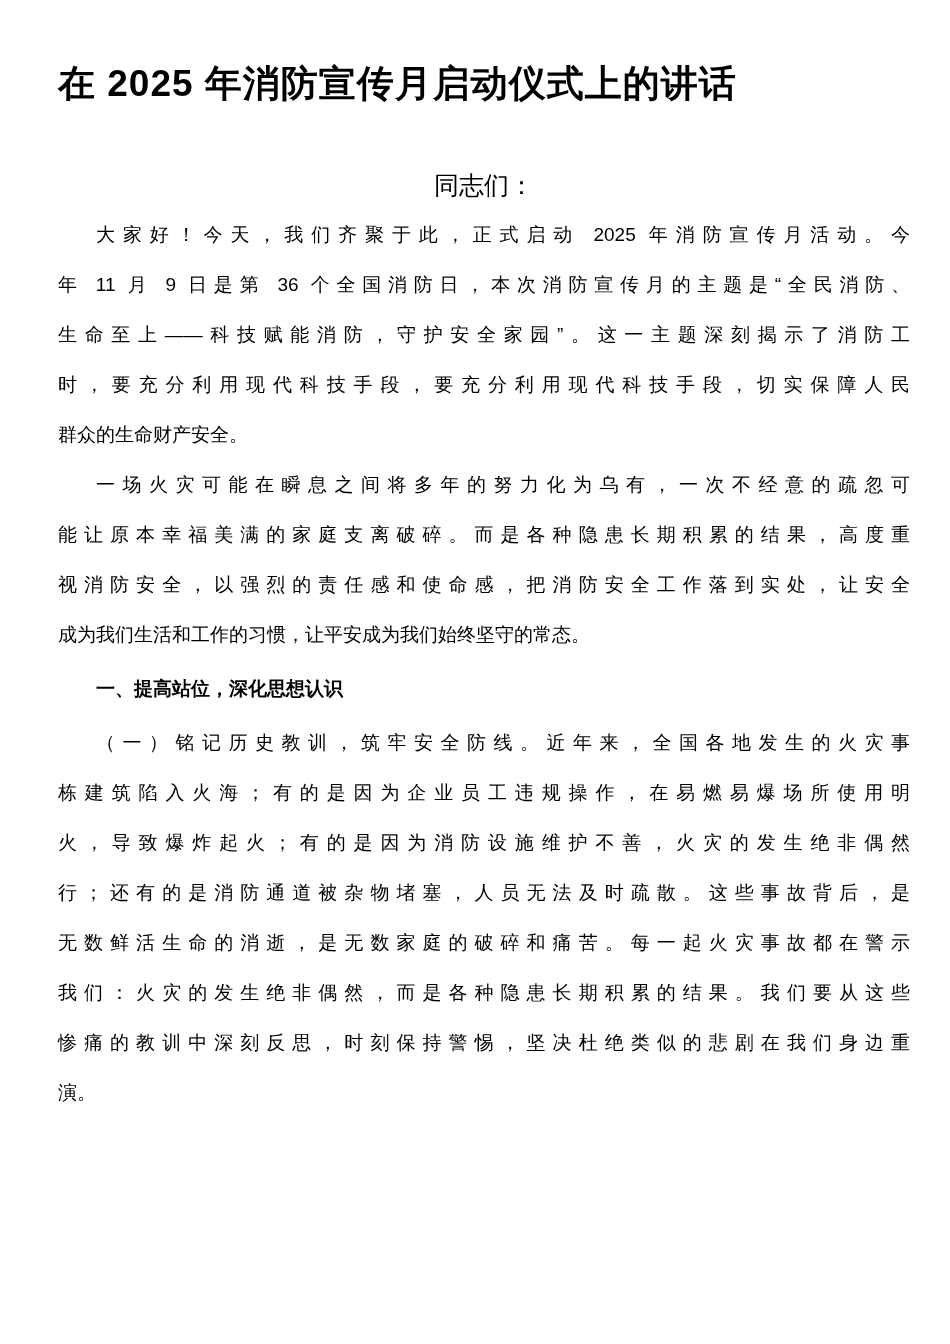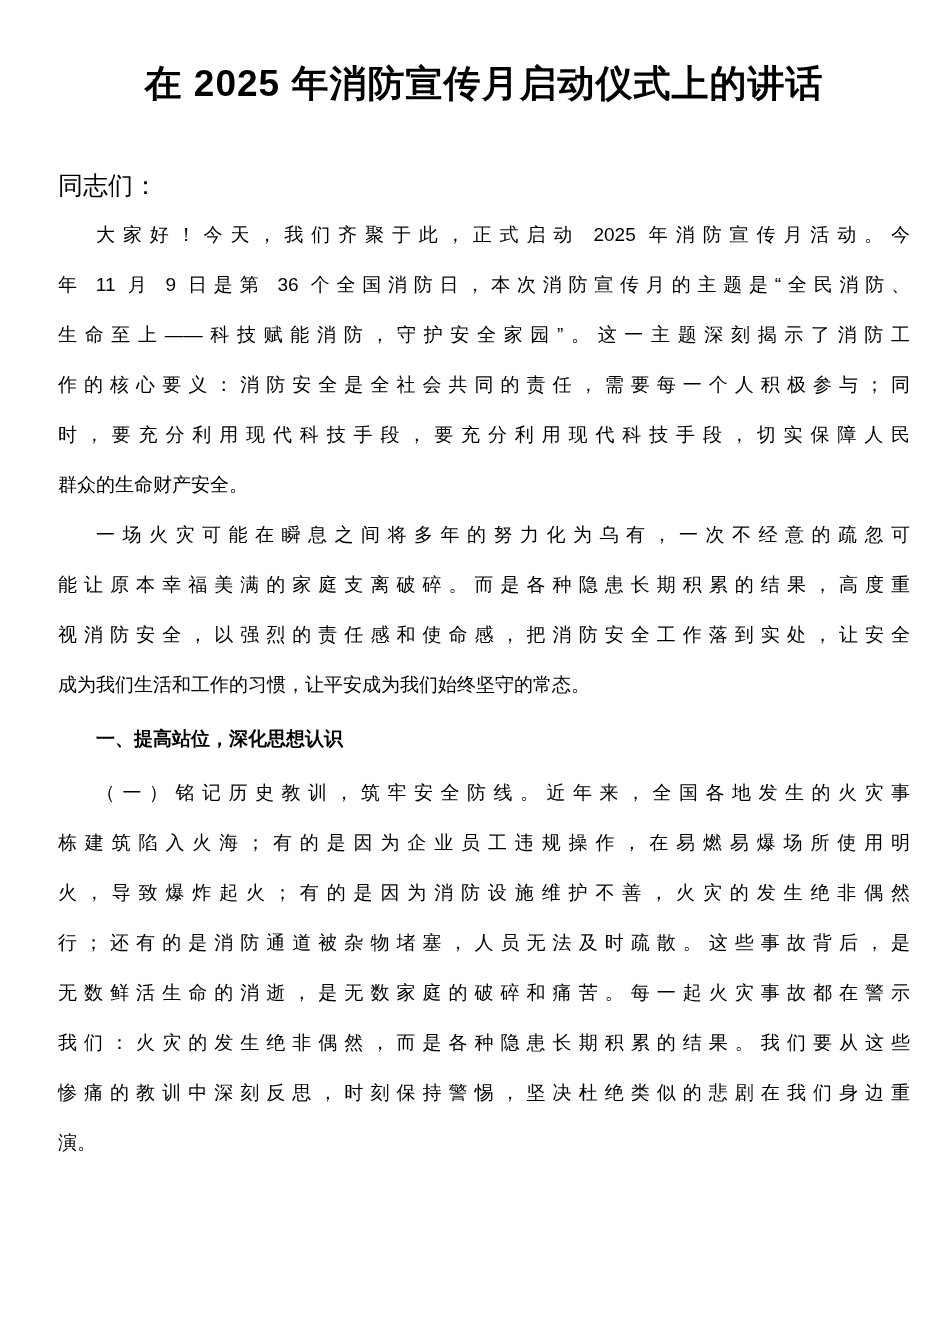--- a/index.html
+++ b/index.html
@@ -18,28 +18,28 @@
     box-sizing: border-box;
   }
   .content {
     box-sizing: border-box;
     padding: 58px 40px 0 58px;
   }
   .doc-title {
     font-size: 37px;
     font-weight: bold;
     line-height: 52px;
-    text-align: center;
+    text-align: left;
     margin: 0 0 50px 0;
     letter-spacing: 1px;
   }
   .salutation {
     font-size: 25px;
     line-height: 50px;
-    text-align: left;
+    text-align: center;
   }
   .block {
     margin: 0;
   }
   .line {
     font-size: 19px;
     line-height: 50px;
     text-align: justify;
     text-align-last: justify;
     text-justify: inter-ideograph;
@@ -63,21 +63,20 @@
 
 <div class="page">
   <div class="content">
     <h1 class="doc-title">在 2025 年消防宣传月启动仪式上的讲话</h1>
     <div class="salutation">同志们：</div>
     <div>
         <div class="block paragraph">
           <div class="line indent">大家好！今天，我们齐聚于此，正式启动 2025 年消防宣传月活动。今</div>
           <div class="line">年 11 月 9 日是第 36 个全国消防日，本次消防宣传月的主题是“全民消防、</div>
           <div class="line">生命至上——科技赋能消防，守护安全家园”。这一主题深刻揭示了消防工</div>
-          <div class="line">作的核心要义：消防安全是全社会共同的责任，需要每一个人积极参与；同</div>
           <div class="line">时，要充分利用现代科技手段，要充分利用现代科技手段，切实保障人民</div>
           <div class="line last">群众的生命财产安全。</div>
         </div>
         <div class="block paragraph">
           <div class="line indent">一场火灾可能在瞬息之间将多年的努力化为乌有，一次不经意的疏忽可</div>
           <div class="line">能让原本幸福美满的家庭支离破碎。而是各种隐患长期积累的结果，高度重</div>
           <div class="line">视消防安全，以强烈的责任感和使命感，把消防安全工作落到实处，让安全</div>
           <div class="line last">成为我们生活和工作的习惯，让平安成为我们始终坚守的常态。</div>
         </div>
         <div class="block heading">

